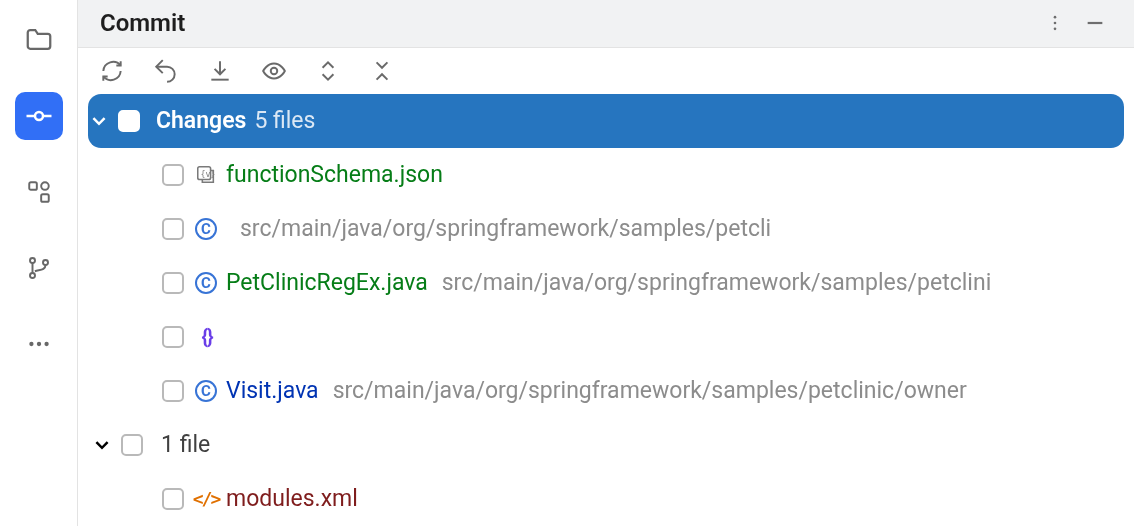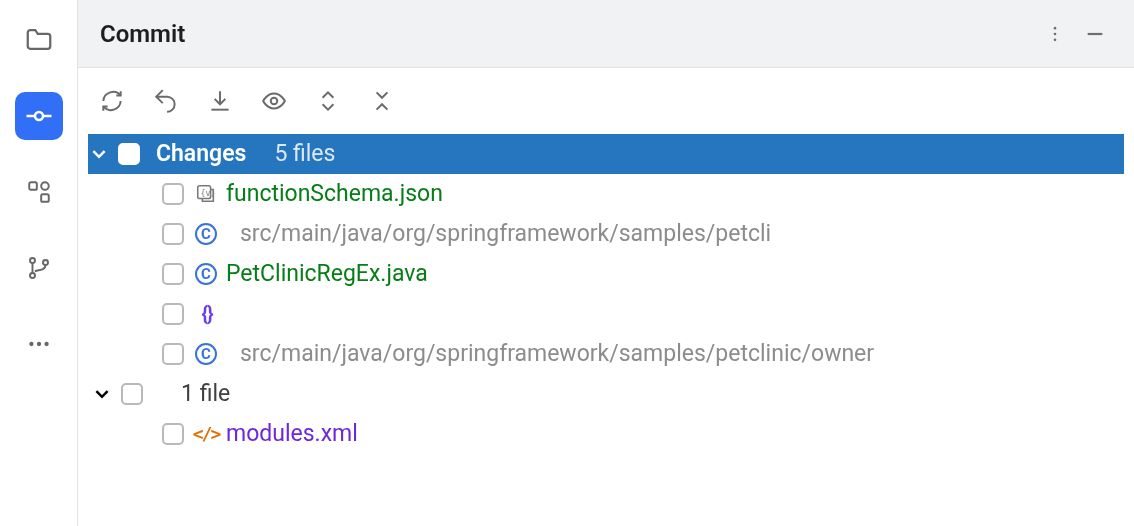--- a/index.html
+++ b/index.html
@@ -59,24 +59,24 @@
     width:32px; height:32px;
     display:flex; align-items:center; justify-content:center;
     color:#6a6a6a; cursor:pointer;
   }
   .toolbar-btn svg { width:26px; height:26px; }
 
   
   .tree { padding: 0 10px 0 10px; font-size: 23px; line-height: 40px; }
   .row {
     display:flex; align-items:center;
-    height:40px;
+    height:54px;
     white-space: nowrap;
     overflow: hidden;
-    border-radius: 0;
+    border-radius: 13px;
   }
   .row.selected { background:#2675bf; color:#fff; }
   .row .chev { width:22px; display:inline-flex; justify-content:center; color:inherit; }
   .row .chev svg { width:14px; height:14px; }
   .row.child { padding-left: 74px; }
   .row.group2 { padding-left: 3px; }
 
   .checkbox {
     width:22px; height:22px;
     border:2px solid #b9b9b9;
@@ -87,25 +87,25 @@
   }
   .row.selected .checkbox { border-color:#fff; background:#fff; }
 
   .ficon {
     width:24px; height:24px;
     display:inline-flex; align-items:center; justify-content:center;
     margin-right:8px; flex-shrink:0;
   }
   .fname-green { color:#067d17; }
   .fname-blue  { color:#0033b3; }
-  .fname-brown { color:#6d28d9; }
+  .fname-brown { color:#7f1d1d; }
   .fpath { color:#8c8c8c; margin-left:14px; }
   .group-label { font-weight:600; margin-left:6px; }
   .row.selected .group-label { color:#fff; }
-  .group-count { margin-left:28px; font-weight:400; }
+  .group-count { margin-left:8px; font-weight:400; }
   .row.selected .group-count { color:#dbe8f5; }
   .group-count.muted { color:#404040; }
 
   .circle-c {
     width:22px; height:22px; border:2px solid #3874d6; border-radius:50%;
     display:inline-flex; align-items:center; justify-content:center;
     color:#3874d6; font-weight:700; font-size:15px; line-height:1;
   }
   .braces { color:#6a3ee8; font-weight:700; font-size:20px; letter-spacing:-3px; }
   .xmltag { color:#e07000; font-weight:600; font-size:18px; font-family:monospace; letter-spacing:-2px; }
@@ -241,30 +241,32 @@
           <span class="circle-c">C</span>
         </span>
         <span class="fpath">src/main/java/org/springframework/samples/petcli</span>
       </div>
       <div class="row child">
         <span class="checkbox"></span>
         <span class="ficon">
           <span class="circle-c">C</span>
         </span>
         <span class="fname-green">PetClinicRegEx.java</span>
+        <span class="fpath">src/main/java/org/springframework/samples/petclini</span>
       </div>
       <div class="row child">
         <span class="checkbox"></span>
         <span class="ficon braces">{ }</span>
       </div>
       <div class="row child">
         <span class="checkbox"></span>
         <span class="ficon">
           <span class="circle-c">C</span>
         </span>
+        <span class="fname-blue">Visit.java</span>
         <span class="fpath">src/main/java/org/springframework/samples/petclinic/owner</span>
       </div>
       <div class="row group2">
         <span class="chev">
           <svg viewBox="0 0 10 10" fill="none" stroke="currentColor" stroke-width="1.8">
             <polyline points="1 3 5 7 9 3"></polyline>
           </svg>
         </span>
         <span style="width:8px"></span>
         <span class="checkbox"></span>

